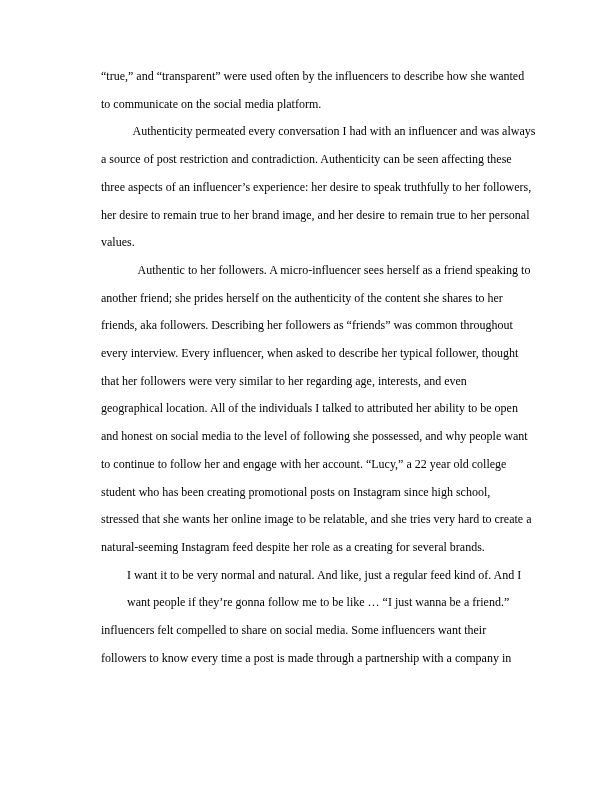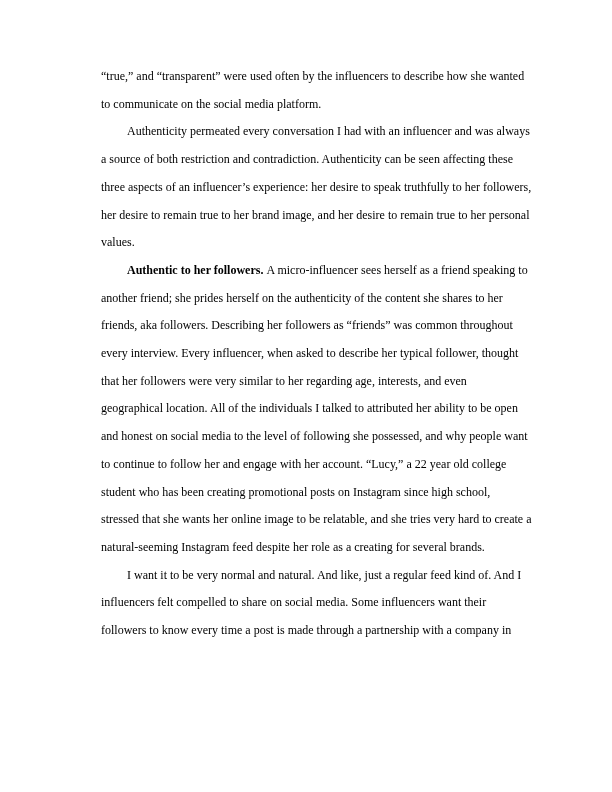--- a/index.html
+++ b/index.html
@@ -22,58 +22,60 @@
     top: 63px;
     width: 440px;
     font-size: 12px;
     line-height: 27.7px;
   }
   .line {
     white-space: nowrap;
   }
   .indent {
     text-indent: 26px;
+    text-align: center;
   }
   .quote {
     padding-left: 26px;
   }
   .bold {
-    font-weight: bold;
+    font-weight: normal;
   }
   .footer {
     position: absolute;
     left: 101px;
     top: 721px;
     width: 440px;
     text-align: center;
     font-size: 10px;
     line-height: 27.7px;
   }
 </style>
 </head>
 <body>
 
 <div class="page">
   <div class="text-block">
     <div class="line">“true,” and “transparent” were used often by the influencers to describe how she wanted</div>
     <div class="line">to communicate on the social media platform.</div>
     <div class="line indent">Authenticity permeated every conversation I had with an influencer and was always</div>
-    <div class="line">a source of both restriction and contradiction. Authenticity can be seen affecting these</div>
+    <div class="line">a source of post restriction and contradiction. Authenticity can be seen affecting these</div>
     <div class="line">three aspects of an influencer’s experience: her desire to speak truthfully to her followers,</div>
     <div class="line">her desire to remain true to her brand image, and her desire to remain true to her personal</div>
     <div class="line">values.</div>
     <div class="line indent"><span class="bold">Authentic to her followers. </span><span>A micro-influencer sees herself as a friend speaking to</span></div>
     <div class="line">another friend; she prides herself on the authenticity of the content she shares to her</div>
     <div class="line">friends, aka followers. Describing her followers as “friends” was common throughout</div>
     <div class="line">every interview. Every influencer, when asked to describe her typical follower, thought</div>
     <div class="line">that her followers were very similar to her regarding age, interests, and even</div>
     <div class="line">geographical location. All of the individuals I talked to attributed her ability to be open</div>
     <div class="line">and honest on social media to the level of following she possessed, and why people want</div>
     <div class="line">to continue to follow her and engage with her account. “Lucy,” a 22 year old college</div>
     <div class="line">student who has been creating promotional posts on Instagram since high school,</div>
     <div class="line">stressed that she wants her online image to be relatable, and she tries very hard to create a</div>
     <div class="line">natural-seeming Instagram feed despite her role as a creating for several brands.</div>
     <div class="line quote">I want it to be very normal and natural. And like, just a regular feed kind of. And I</div>
+    <div class="line quote">want people if they’re gonna follow me to be like … “I just wanna be a friend.”</div>
     <div class="line">influencers felt compelled to share on social media. Some influencers want their</div>
     <div class="line">followers to know every time a post is made through a partnership with a company in</div>
   </div>
   <div class="footer">23</div>
 </div>
 
 </body></html>

